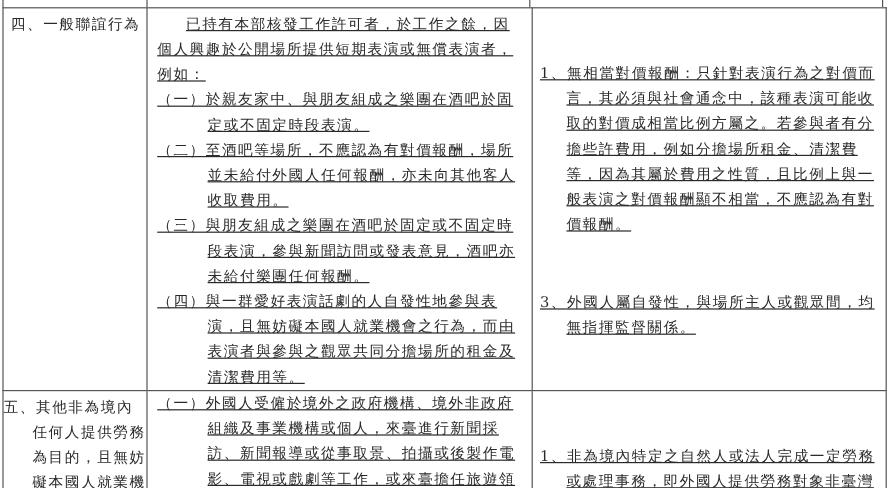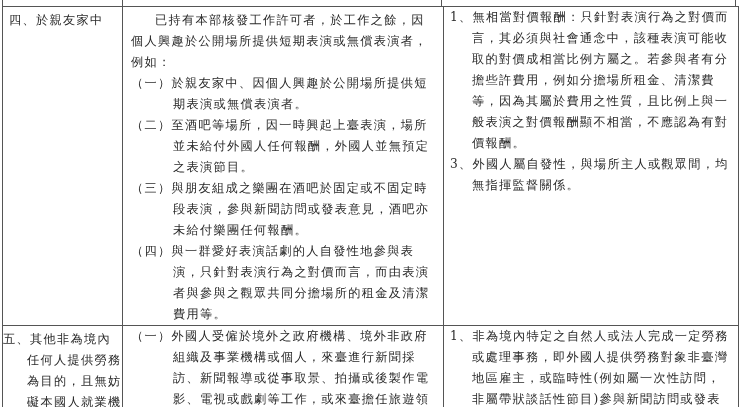--- a/index.html
+++ b/index.html
@@ -10,45 +10,45 @@
   .top-fragment .divider { position: absolute; top: 0; height: 6px; border-left: 1px solid #555; }
   table.doc { position: absolute; left: 2px; top: 6px; width: 735px; border-collapse: collapse; table-layout: fixed; }
   table.doc td { border: 1px solid #555; vertical-align: top; padding: 0; font-size: 12.2px; line-height: 21px; letter-spacing: 1.3px; }
   td.c1 { width: 119px; }
   td.c2 { width: 320px; }
   td.c3 { width: 294px; }
   .cat { padding: 3px 0 0 6px; }
   .cat-hang { padding-left: 24px; text-indent: -24px; }
   .intro { padding: 3px 6px 0 8px; text-indent: 24px; }
   .sub { padding-left: 50px; text-indent: -42px; padding-right: 6px; }
-  .num { padding-left: 28px; text-indent: -22px; padding-right: 6px; }
+  .num { padding-left: 28px; text-indent: -22px; padding-right: 6px; margin-top: 44px; }
   .row4 td { height: 207px; }
   .row5 td { height: 200px; }
-  .cellpad { padding-top: 3px; }
+  .cellpad { padding-top: 3px; text-decoration: underline; }
 </style>
 </head>
 <body>
 
 <div class="top-fragment">
   <div class="divider" style="left:119px"></div>
   <div class="divider" style="left:438px"></div>
 </div>
 
 <table class="doc">
   <tbody>
       <tr class="row4">
     <td class="c1">
-      <div class="cat">四、於親友家中</div>
+      <div class="cat">四、一般聯誼行為</div>
     </td>
     <td class="c2 cellpad">
       <div class="intro">已持有本部核發工作許可者，於工作之餘，因個人興趣於公開場所提供短期表演或無償表演者，例如：</div>
-      <div class="sub">（一）於親友家中、因個人興趣於公開場所提供短期表演或無償表演者。</div>
-      <div class="sub">（二）至酒吧等場所，因一時興起上臺表演，場所並未給付外國人任何報酬，外國人並無預定之表演節目。</div>
+      <div class="sub">（一）於親友家中、與朋友組成之樂團在酒吧於固定或不固定時段表演。</div>
+      <div class="sub">（二）至酒吧等場所，不應認為有對價報酬，場所並未給付外國人任何報酬，亦未向其他客人收取費用。</div>
       <div class="sub">（三）與朋友組成之樂團在酒吧於固定或不固定時段表演，參與新聞訪問或發表意見，酒吧亦未給付樂團任何報酬。</div>
-      <div class="sub">（四）與一群愛好表演話劇的人自發性地參與表演，只針對表演行為之對價而言，而由表演者與參與之觀眾共同分擔場所的租金及清潔費用等。</div>
+      <div class="sub">（四）與一群愛好表演話劇的人自發性地參與表演，且無妨礙本國人就業機會之行為，而由表演者與參與之觀眾共同分擔場所的租金及清潔費用等。</div>
     </td>
     <td class="c3 cellpad">
       <div class="num">1、無相當對價報酬：只針對表演行為之對價而言，其必須與社會通念中，該種表演可能收取的對價成相當比例方屬之。若參與者有分擔些許費用，例如分擔場所租金、清潔費等，因為其屬於費用之性質，且比例上與一般表演之對價報酬顯不相當，不應認為有對價報酬。</div>
       <div class="num">3、外國人屬自發性，與場所主人或觀眾間，均無指揮監督關係。</div>
     </td>
   </tr>
   <tr class="row5">
     <td class="c1">
       <div class="cat cat-hang">五、其他非為境內任何人提供勞務為目的，且無妨礙本國人就業機會之行為。</div>
     </td>

